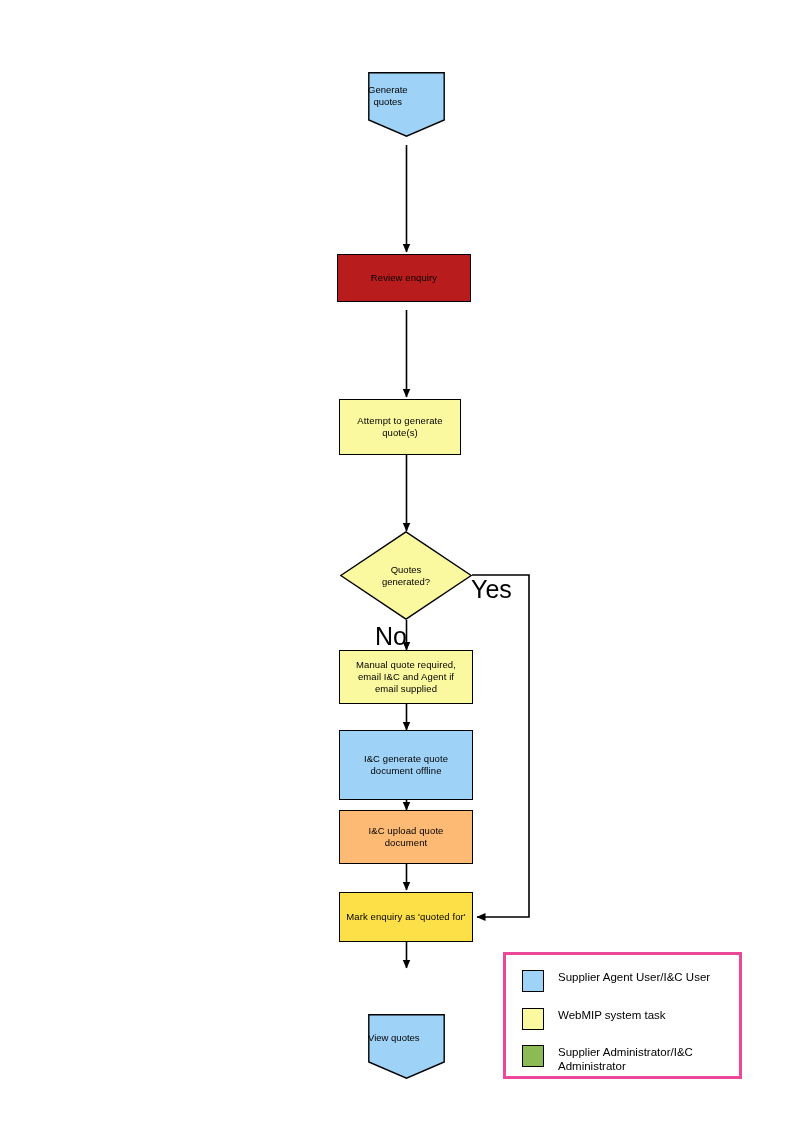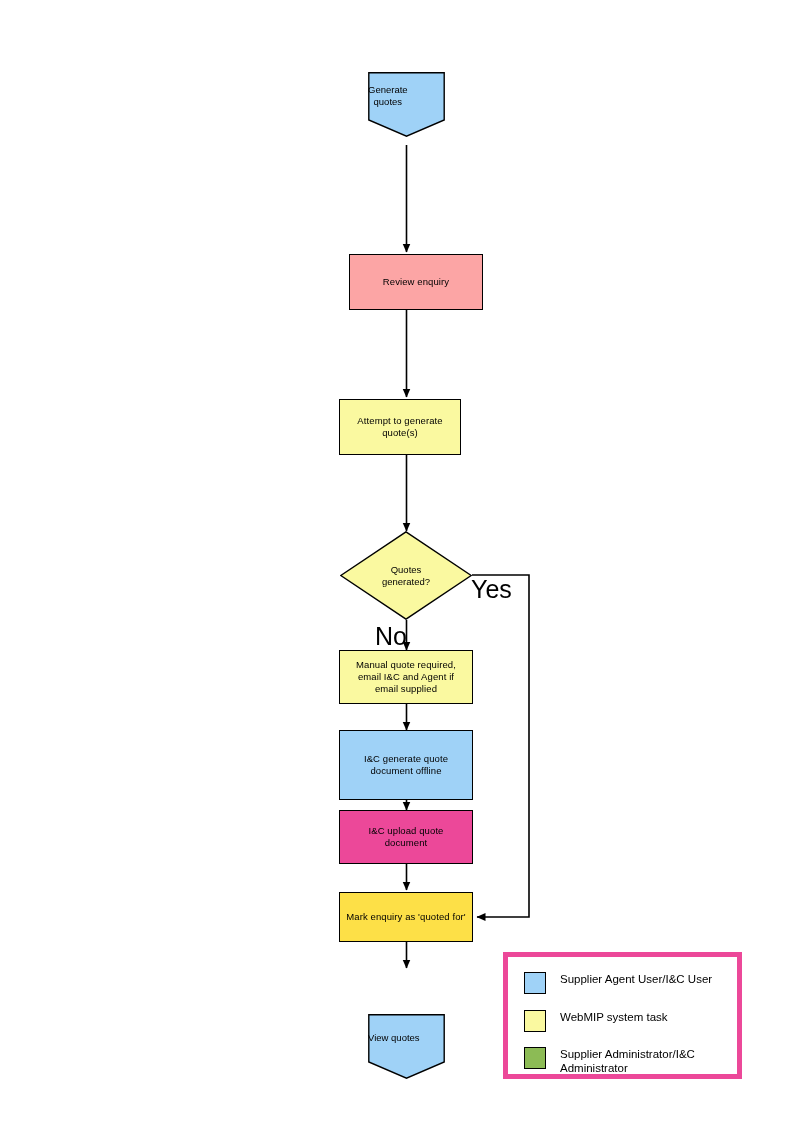--- a/index.html
+++ b/index.html
@@ -91,21 +91,21 @@
   }
 
   
   #legend {
     position: absolute;
     left: 503px;
     top: 952px;
     width: 239px;
     height: 127px;
     box-sizing: border-box;
-    border: 5px solid #ec4899;
+    border: 3px solid #ec4899;
     background: #ffffff;
   }
   .legend-row {
     position: absolute;
     left: 16px;
     display: flex;
     align-items: flex-start;
   }
   .legend-swatch {
     width: 22px;
@@ -156,21 +156,21 @@
 
 <div class="terminator" style="left:368px; top:72px; width:77px; height:65px;">
   <svg class="term-shape" viewBox="0 0 77 65" preserveAspectRatio="none">
     <polygon points="0.8,0.8 76.2,0.8 76.2,48 38.5,64.2 0.8,48" fill="#9FD2F7" stroke="#000000" stroke-width="1.4"></polygon>
   </svg>
   <div class="term-label">
     <span>Generate<br>quotes</span>
   </div>
 </div>
 
-<div class="node" style="left:349px; top:254px; width:134px; height:56px; background:#fca5a5;">
+<div class="node" style="left:337px; top:254px; width:134px; height:48px; background:#b91c1c;">
   <span>Review enquiry</span>
 </div>
 
 <div class="node" style="left:339px; top:399px; width:122px; height:56px; background:#FAF9A0;">
   <span>Attempt to generate<br>quote(s)</span>
 </div>
 
 <div class="decision" style="left:340px; top:531px; width:132px; height:89px;">
   <svg class="dec-shape" viewBox="0 0 132 89" preserveAspectRatio="none">
     <polygon points="66,0.8 131.2,44.5 66,88.2 0.8,44.5" fill="#FAF9A0" stroke="#000000" stroke-width="1.4"></polygon>
@@ -184,21 +184,21 @@
 <div class="branch-label" style="left:375px; top:624px;">No</div>
 
 <div class="node" style="left:339px; top:650px; width:134px; height:54px; background:#FAF9A0;">
   <span>Manual quote required,<br>email I&amp;C and Agent if<br>email supplied</span>
 </div>
 
 <div class="node" style="left:339px; top:730px; width:134px; height:70px; background:#9FD2F7;">
   <span>I&amp;C generate quote<br>document offline</span>
 </div>
 
-<div class="node" style="left:339px; top:810px; width:134px; height:54px; background:#ec4899;">
+<div class="node" style="left:339px; top:810px; width:134px; height:54px; background:#fdba74;">
   <span>I&amp;C upload quote<br>document</span>
 </div>
 
 <div class="node" style="left:339px; top:892px; width:134px; height:50px; background:#fde047;">
   <span>Mark enquiry as 'quoted for'</span>
 </div>
 
 <div class="terminator" style="left:368px; top:970px; width:77px; height:65px;margin-top:44px;">
   <svg class="term-shape" viewBox="0 0 77 65" preserveAspectRatio="none">
     <polygon points="0.8,0.8 76.2,0.8 76.2,48 38.5,64.2 0.8,48" fill="#9FD2F7" stroke="#000000" stroke-width="1.4"></polygon>

